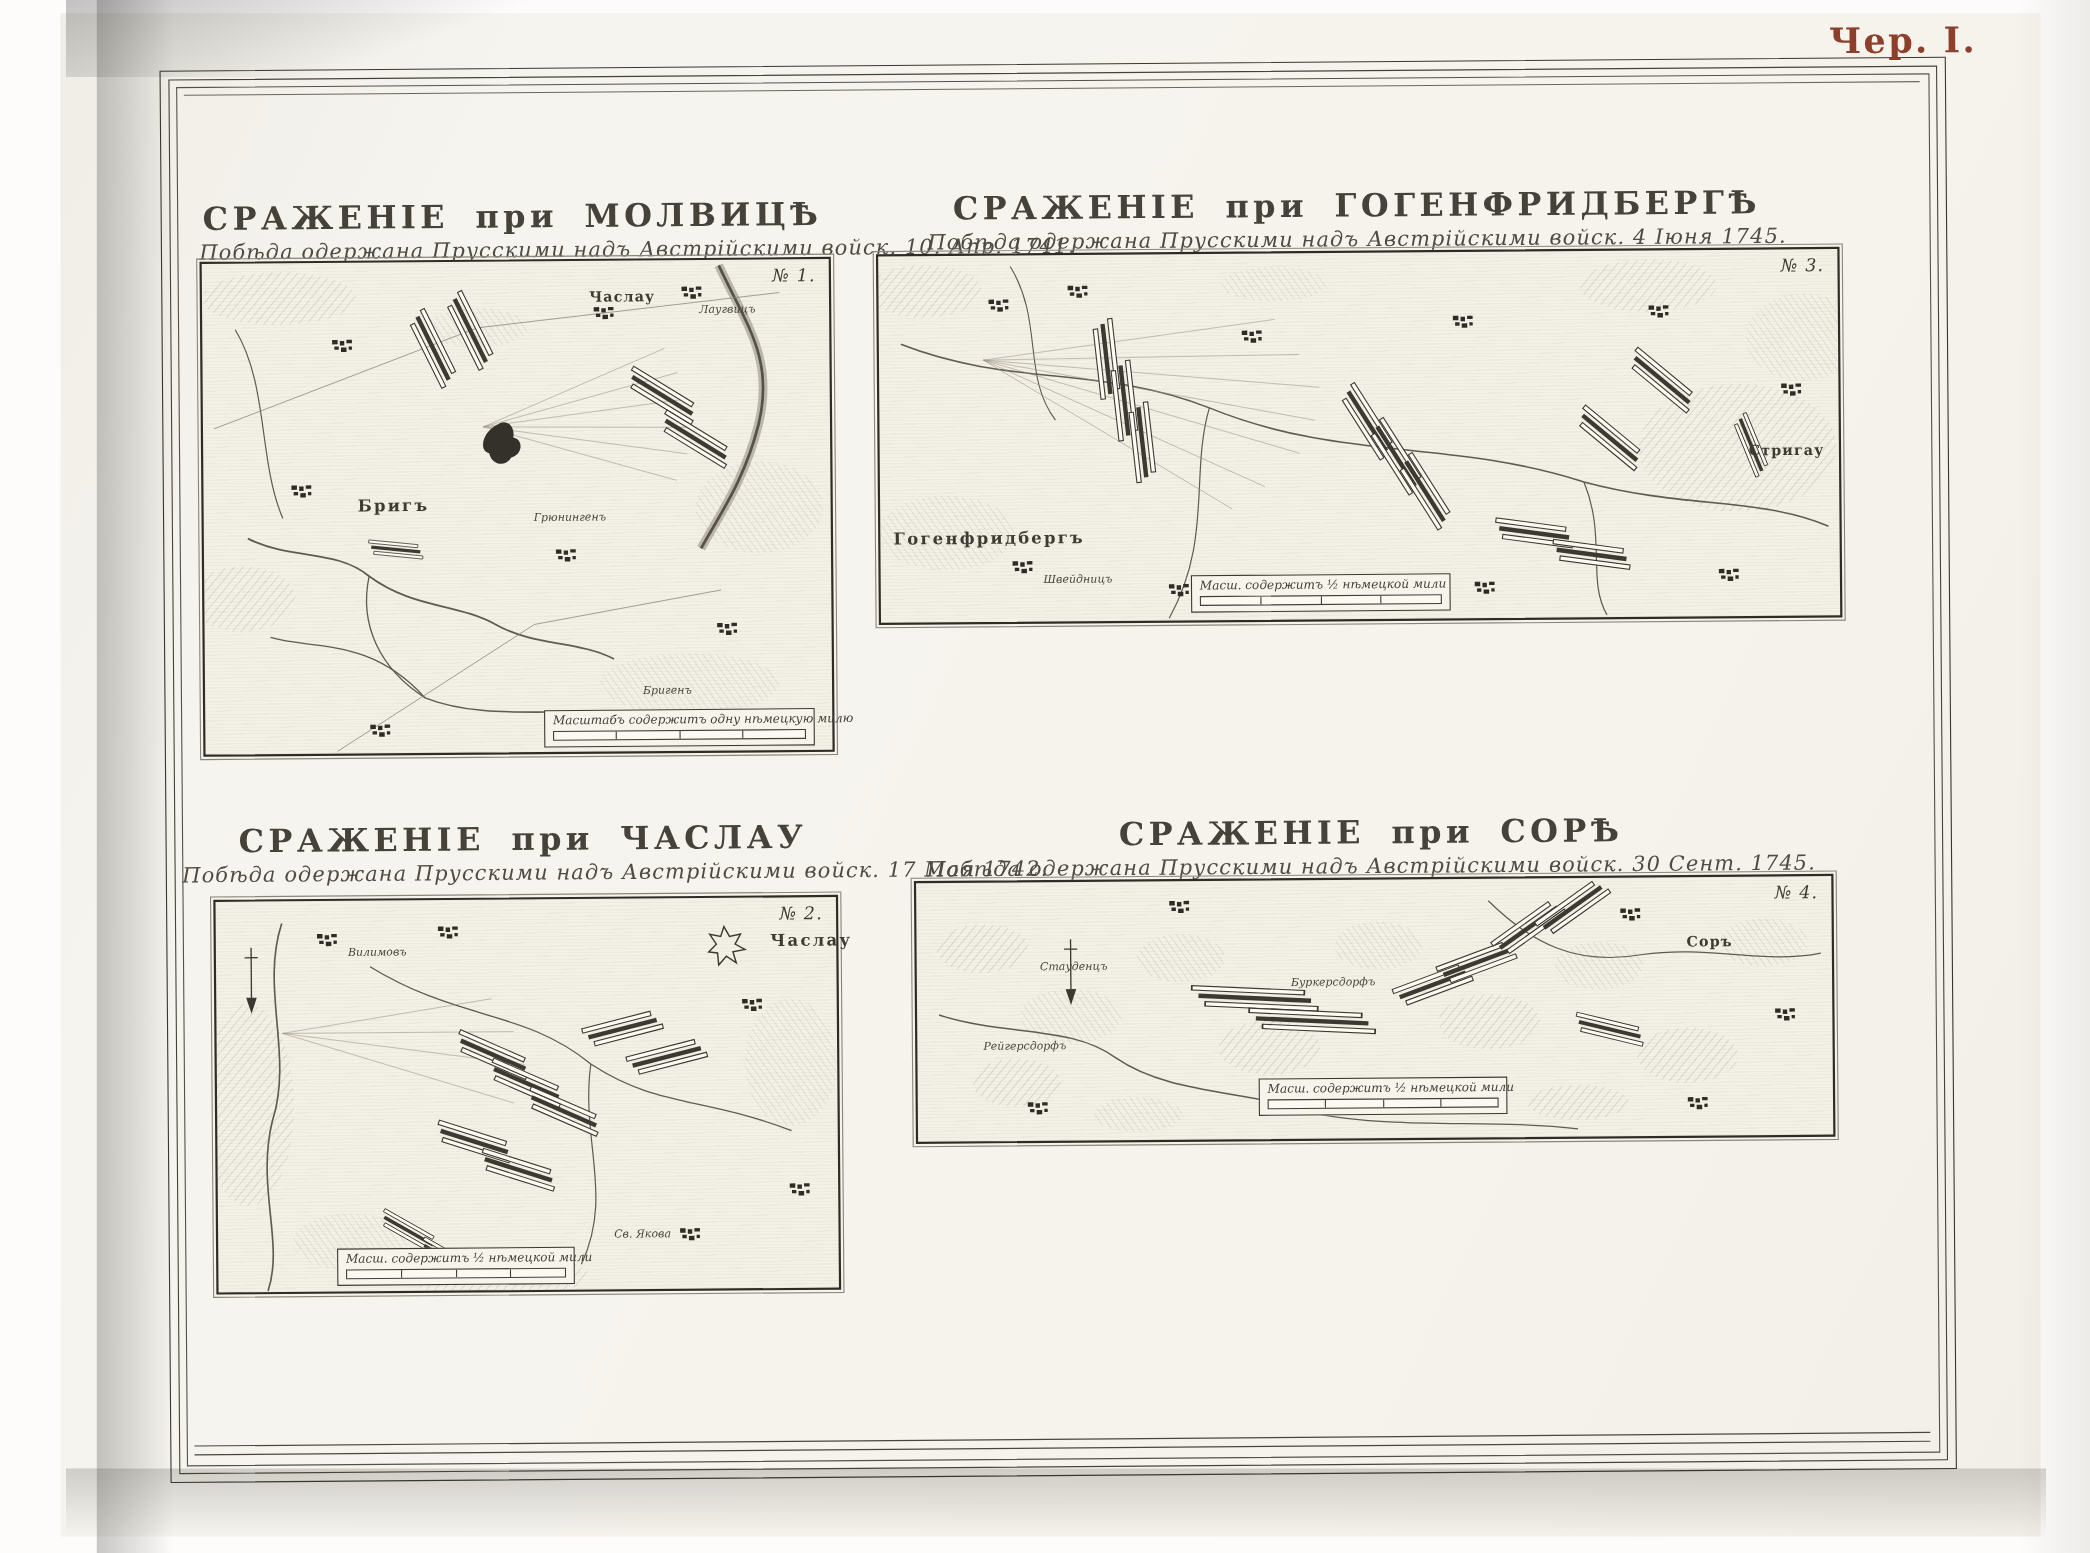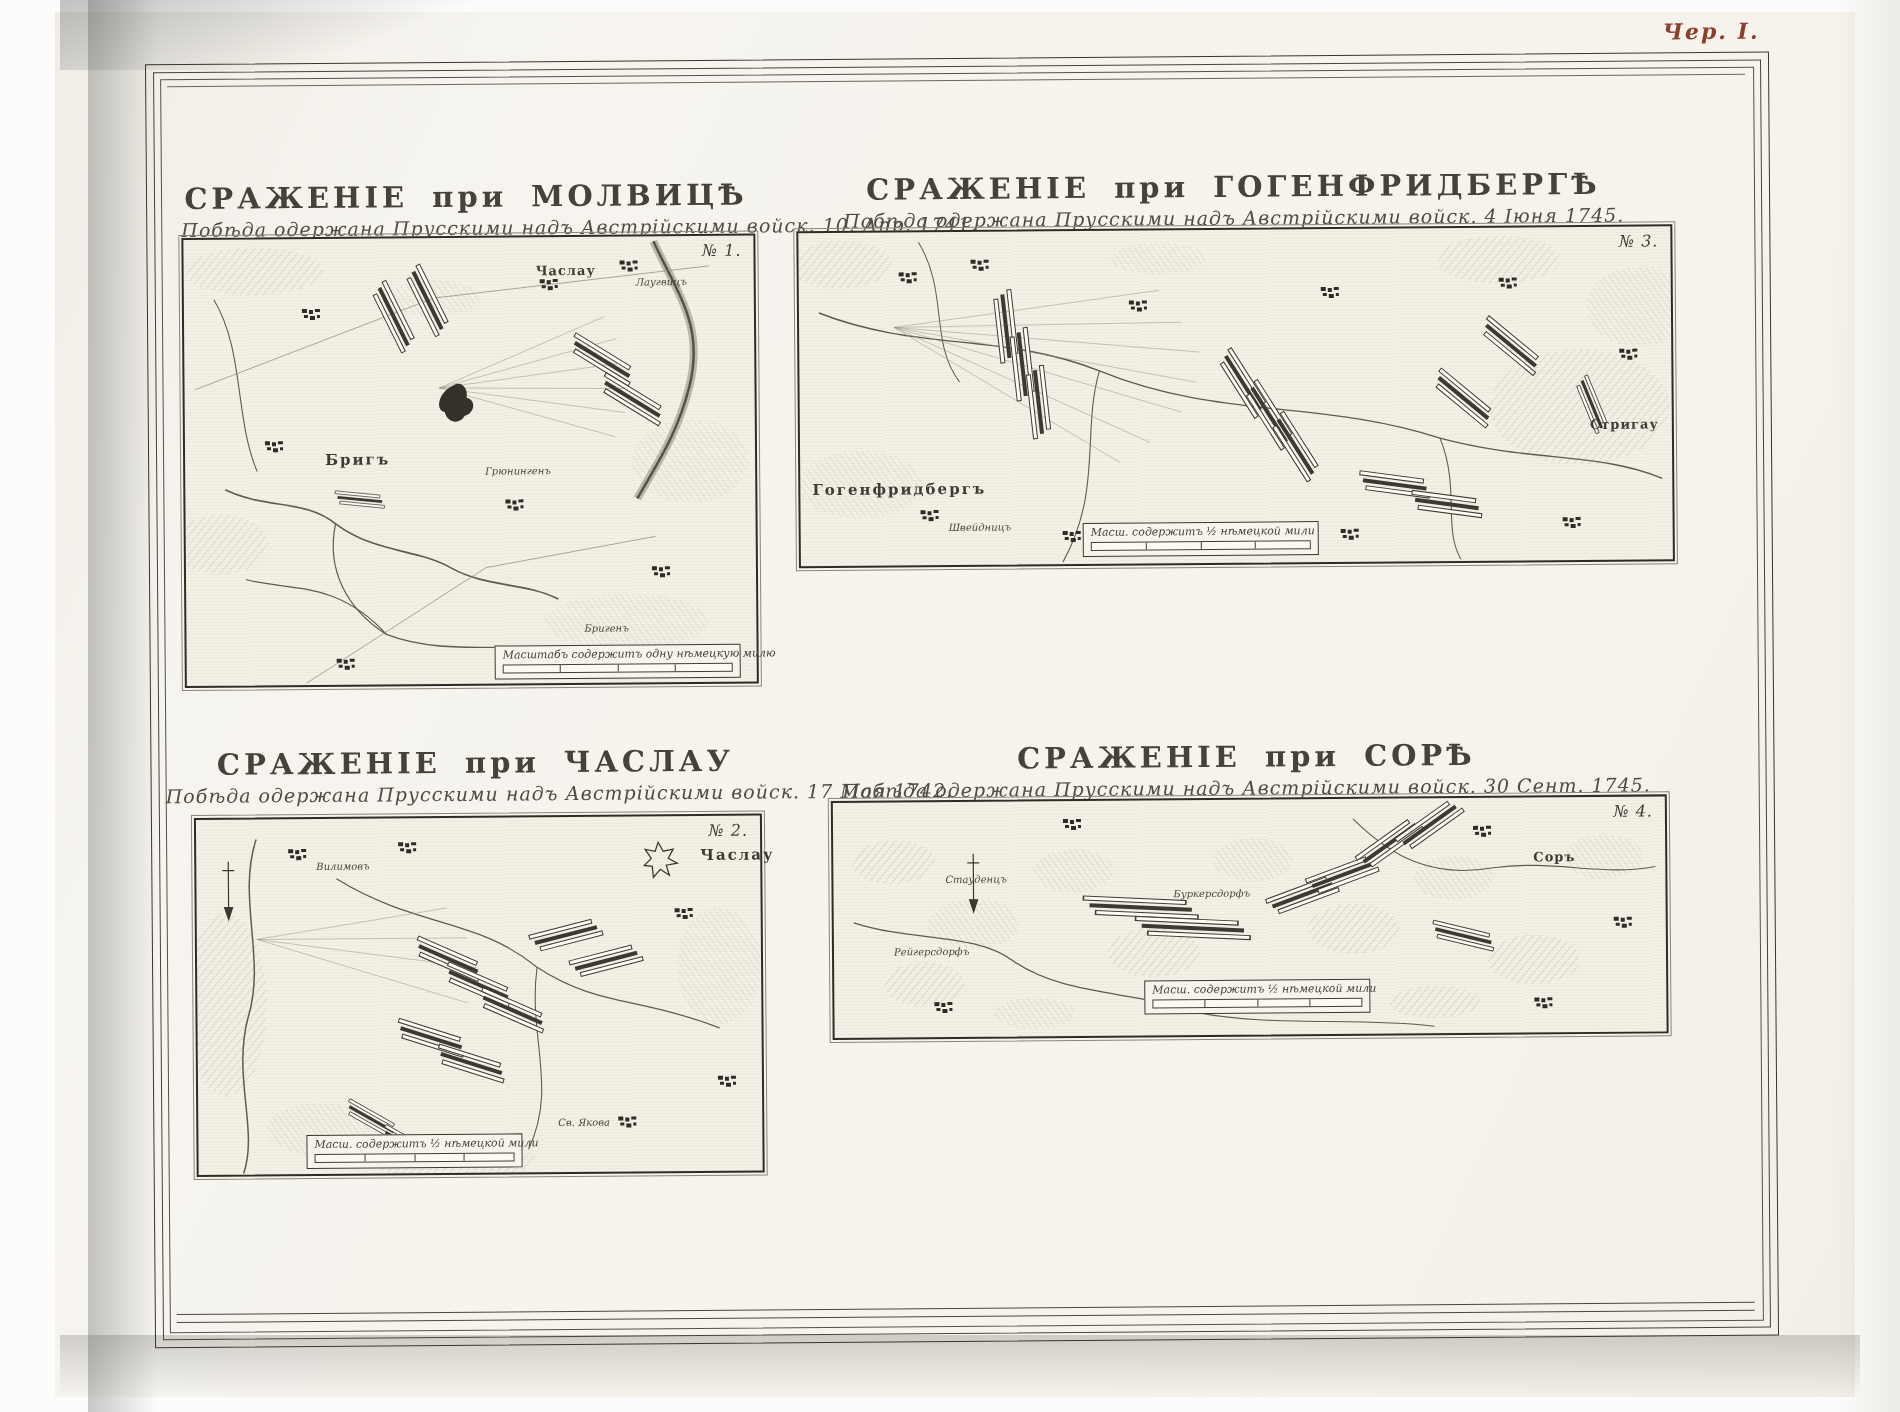--- a/index.html
+++ b/index.html
@@ -22,22 +22,22 @@
   .plate{position:absolute;left:0;top:0;width:1900px;height:1412px;transform:rotate(-0.45deg);transform-origin:950px 700px;}
   .frame{position:absolute;border:1.5px solid #3a362e;}
   .frame-outer{left:150px;top:58px;width:1622px;height:1282px;}
   .frame-mid{left:158px;top:66px;width:1606px;height:1266px;border-width:1px;border-color:#474338;}
   .frame-inner{left:165px;top:73px;width:1592px;height:1252px;border-width:1px;border-color:#55514a;}
   .rule{position:absolute;height:0;border-top:1px solid #4a463e;}
   .rule-b1{left:172px;top:1308px;width:1578px;}
   .rule-b2{left:172px;top:1316px;width:1578px;}
   .rule-t1{left:172px;top:80px;width:1578px;border-top-color:#6a665d;}
   
-  .plate-label{position:absolute;left:1668px;top:24px;font-size:22px;font-weight:bold;
-               font-style:italic;letter-spacing:2px;}
+  .plate-label{position:absolute;left:1668px;top:24px;font-size:32px;font-weight:bold;
+               letter-spacing:2px;}
   
   .map-head{position:absolute;text-align:center;color:#45423a;}
   .map-title{font-size:29px;font-weight:bold;letter-spacing:4px;word-spacing:10px;white-space:nowrap;}
   .map-sub{font-style:italic;font-size:19px;margin-top:3px;color:#4f4b42;letter-spacing:1px;white-space:nowrap;}
   
   .map{position:absolute;background:#f3f0e6;border:2px solid #2f2c26;outline:1px solid #8a857a;outline-offset:2px;
        background-image:repeating-linear-gradient(0deg,rgba(115,110,95,.05) 0 1px,transparent 1px 3px);}
   .map svg{position:absolute;left:0;top:0;width:100%;height:100%;}
   .mapnum{position:absolute;top:5px;right:12px;font-style:italic;font-size:16px;color:#3e3b33;letter-spacing:1px;}
   .lbl{position:absolute;color:#3e3b33;white-space:nowrap;}
@@ -225,21 +225,21 @@
           <use href="#village" x="700" y="50"></use>
             <use href="#village" x="820" y="122"></use>
           <use href="#village" x="120" y="278"></use>
             <use href="#village" x="262" y="300"></use>
           <use href="#village" x="540" y="300"></use>
             <use href="#village" x="762" y="290"></use>
         </g>
       </svg>
       <span class="mapnum">№ 3.</span>
       <span class="lbl lbl-big" style="left:12px;top:248px;">Гогенфридбергъ</span>
-      <span class="lbl lbl-med" style="left:790px;top:190px;">Стригау</span>
+      <span class="lbl lbl-med" style="left:790px;top:176px;">Стригау</span>
       <span class="lbl lbl-sm" style="left:148px;top:290px;">Швейдницъ</span>
       <div class="scalebox" style="left:282px;top:292px;width:220px;">
         <span class="scale-caption">Масш. содержитъ ½ нѣмецкой мили</span>
         <div class="ruler">
             <i></i>
             <i></i>
             <i></i>
             <i></i>
           </div>
       </div>

